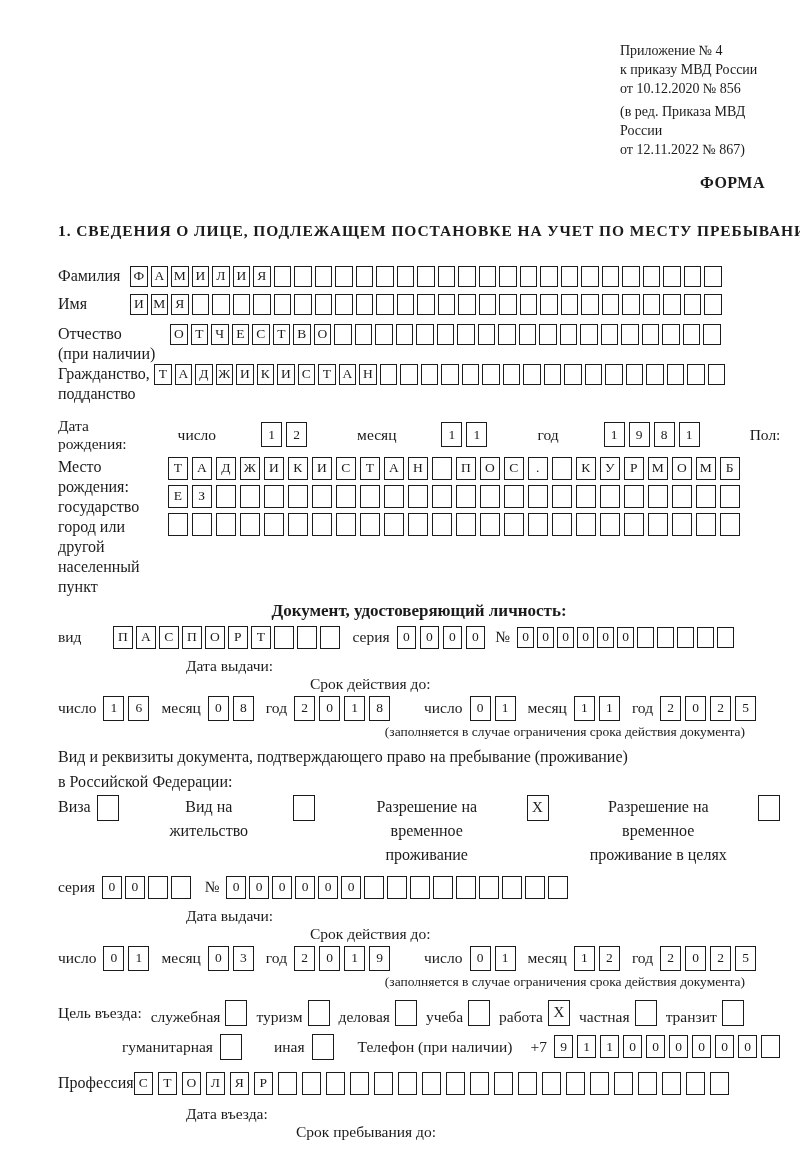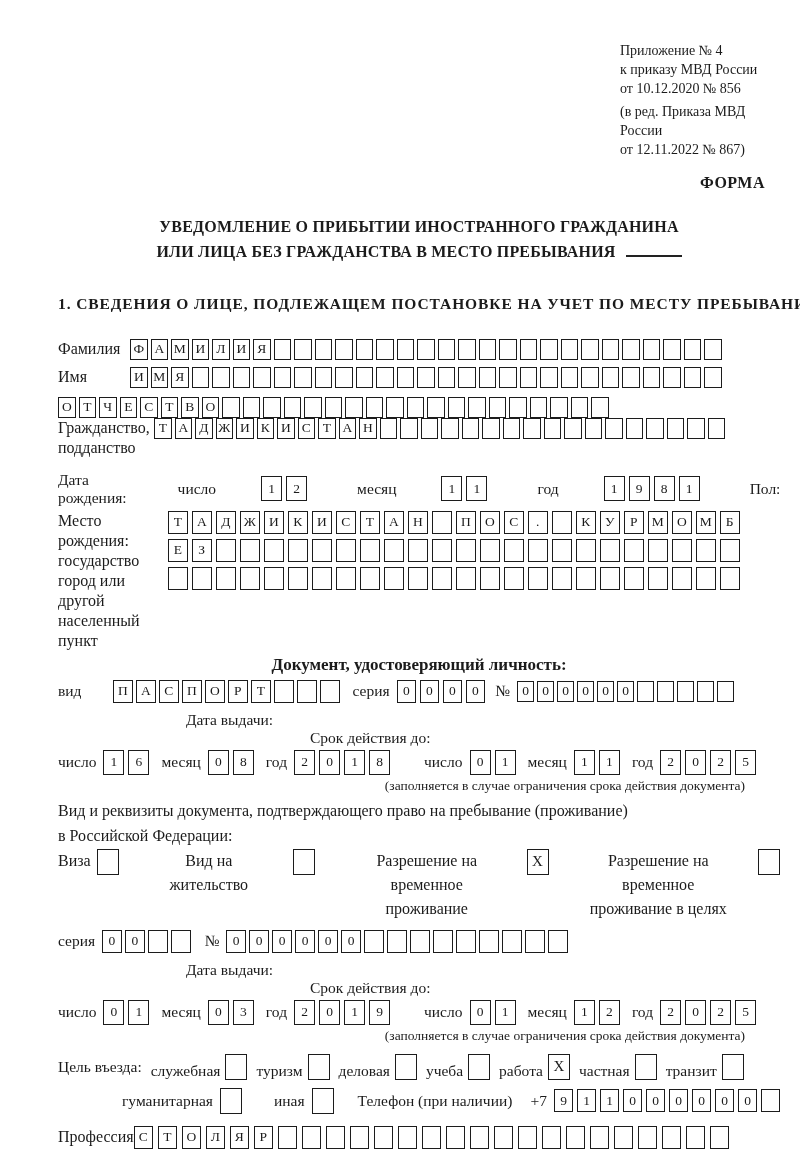--- a/index.html
+++ b/index.html
@@ -67,24 +67,20 @@
   <div class="appendix">
     <div>Приложение № 4</div>
     <div>к приказу МВД России</div>
     <div>от 10.12.2020 № 856</div>
     <div class="gap">(в ред. Приказа МВД России</div>
     <div>от 12.11.2022 № 867)</div>
   </div>
 
   <div class="forma">ФОРМА</div>
 
-  <div class="title">
-    <div>УВЕДОМЛЕНИЕ О ПРИБЫТИИ ИНОСТРАННОГО ГРАЖДАНИНА</div>
-    <div><span>ИЛИ ЛИЦА БЕЗ ГРАЖДАНСТВА В МЕСТО ПРЕБЫВАНИЯ</span><span class="blankline"></span></div>
-  </div>
 
   <div class="sec1">1. СВЕДЕНИЯ О ЛИЦЕ, ПОДЛЕЖАЩЕМ ПОСТАНОВКЕ НА УЧЕТ ПО МЕСТУ ПРЕБЫВАНИЯ</div>
 
   <div class="frow" style="margin-top:26px;">
     <span class="lbl w72">Фамилия</span>
     <span class="cells s16">
         <span class="cell">Ф</span>
         <span class="cell">А</span>
         <span class="cell">М</span>
         <span class="cell">И</span>
@@ -145,20 +141,24 @@
         <span class="cell"></span>
         <span class="cell"></span>
         <span class="cell"></span>
         <span class="cell"></span>
         <span class="cell"></span>
         <span class="cell"></span>
       </span>
   </div>
 
   <div class="frow" style="margin-top:9px;">
+    <span class="lbl w112">
+      <span>Отчество</span><br>
+      <span>(при наличии)</span>
+    </span>
     <span class="cells s16">
         <span class="cell">О</span>
         <span class="cell">Т</span>
         <span class="cell">Ч</span>
         <span class="cell">Е</span>
         <span class="cell">С</span>
         <span class="cell">Т</span>
         <span class="cell">В</span>
         <span class="cell">О</span>
         <span class="cell"></span>

